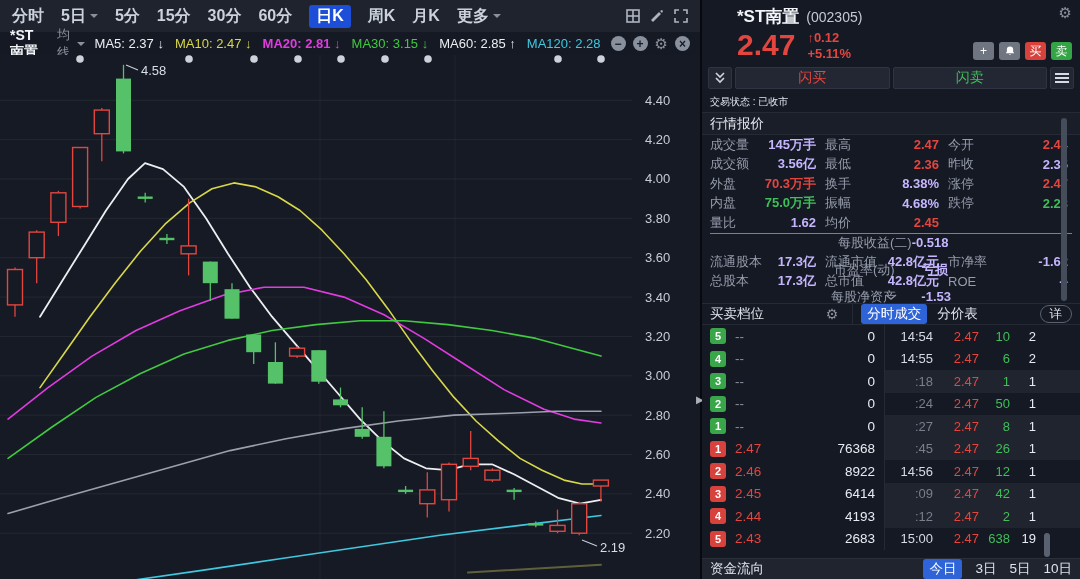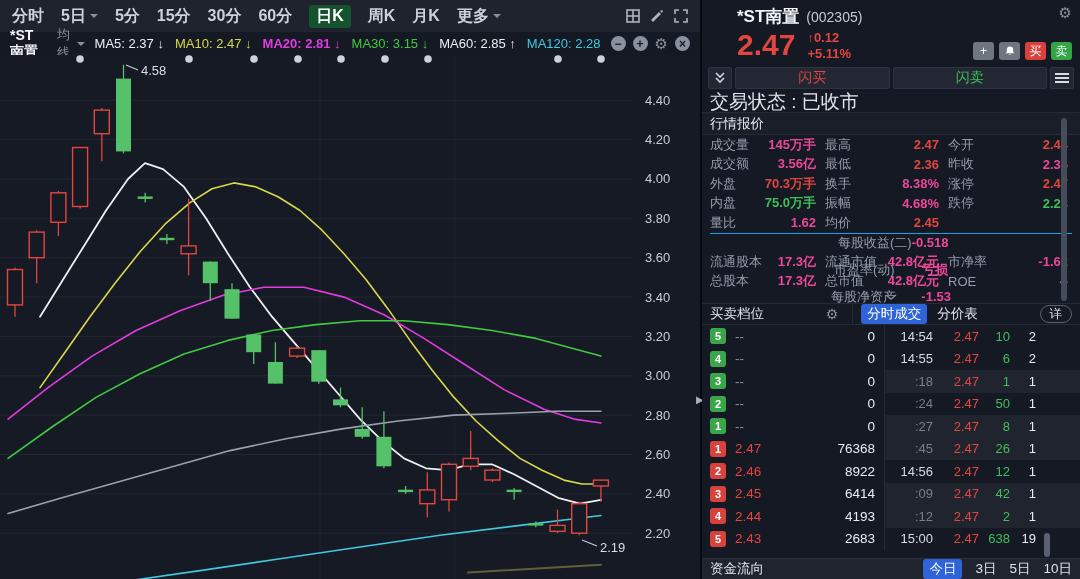--- a/index.html
+++ b/index.html
@@ -5,21 +5,21 @@
   * { margin:0; padding:0; box-sizing:border-box; }
   html,body { background:#0c0e14; }
   body { font-family:"Liberation Sans","DejaVu Sans",sans-serif; color:#dfe3ea; }
   .app { width:1080px; height:579px; display:flex; background:#151923; overflow:hidden; position:relative; }
   .left { width:700px; display:flex; flex-direction:column; }
   
   .toolbar { height:29px; background:#1e232e; display:flex; align-items:center; padding:16px 12px; font-size:16px; color:#ccd2dc; flex:none;font-weight:bold; }
   .tb-left { display:flex; align-items:center; gap:17px; }
   .tb-right { margin-left:auto; display:flex; align-items:center; gap:15px; }
   .tb-item { display:inline-flex; align-items:center; cursor:default; white-space:nowrap; }
-  .tb-item.active { background:#14532d; color:#fff; border-radius:3px; padding:1px 7px; }
+  .tb-item.active { background:#1d4ed8; color:#fff; border-radius:3px; padding:1px 7px; }
   .tb-item.accent { color:#4d8af0; }
   .caret { width:0; height:0; border-left:4px solid transparent; border-right:4px solid transparent; border-top:4px solid #8a90a0; margin-left:4px; display:inline-block; }
   .tb-icons { display:flex; align-items:center; gap:10px; margin-left:4px; }
   .tb-icons svg { display:block; }
   
   .mabar { height:23px; background:#151923; display:flex; align-items:center; gap:10px; padding:0 10px; font-size:13px; flex:none; }
   .mabar .sym { color:#f2f4f8; font-weight:bold; font-size:14px; }
   .mabar .sel { color:#8a90a0; display:inline-flex; align-items:center; }
   .mab-icons { margin-left:auto; display:flex; align-items:center; gap:7px; }
   .circle-ic { width:15px; height:15px; border-radius:50%; background:#8a919e; color:#161a24; font-size:12px; font-weight:bold; display:flex; align-items:center; justify-content:center; line-height:1; }
@@ -45,31 +45,31 @@
   .abtn.gray { background:#6f7682; }
   .abtn.red { background:#d8423c; }
   .abtn.green { background:#33a544; }
   
   .p-flash { height:26px; display:flex; gap:3px; padding:1px 6px 3px 6px; flex:none; }
   .fbox { background:#232733; border:1px solid #2f3442; border-radius:2px; height:22px; display:flex; align-items:center; justify-content:center; }
   .fbox.ic { width:24px; flex:none; }
   .fbox.wide { flex:1; font-size:14px; }
   .t-red { color:#e2463f; } .t-green { color:#3fbf58; }
   
-  .p-status { height:21px; display:flex; align-items:center; padding:0 8px; font-size:19px; border-bottom:1px solid #252a35; flex:none; }
+  .p-status { height:21px; display:flex; align-items:center; padding:0 8px; font-size:10px; border-bottom:1px solid #252a35; flex:none; }
   .p-qtitle { height:22px; display:flex; align-items:center; padding:0 8px; font-size:13.5px; background:#1a1e28; border-bottom:1px solid #252a35; flex:none; color:#e6e9f0; }
   
   .p-qgrid { flex:none; padding:0 8px; }
   .qrow { height:19.5px; display:flex; gap:9px; align-items:center; }
   .qrow.sep { border-top:1px solid #0ea5e9;flex-direction:column; }
   .qcell { display:flex; justify-content:space-between; align-items:center; font-size:13px; }
   .qcell:nth-child(1){ width:106px; } .qcell:nth-child(2){ width:114px; } .qcell:nth-child(3){ width:120px; }
   .qlabel { color:#959cab; white-space:nowrap; }
   .qval { font-weight:bold; white-space:nowrap; }
-  .c-w { color:#ec4899; } .c-r { color:#e2463f; } .c-g { color:#3fbf58; }
+  .c-w { color:#c4b5fd; } .c-r { color:#e2463f; } .c-g { color:#3fbf58; }
   .p-chevron { height:12px; display:flex; align-items:center; justify-content:center; flex:none; }
   
   .p-tabs { height:22px; display:flex; align-items:center; padding:0 8px 0 8px; font-size:13.5px; border-top:1px solid #252a35; border-bottom:1px solid #252a35; flex:none; }
   .tab-pill { background:#2f64d8; color:#fff; border-radius:3px; padding:1px 6px; margin-left:8px; }
   .tab-plain { margin-left:10px; color:#dfe3ea; }
   .detail-btn { margin-left:auto; border:1px solid #5a6170; border-radius:9px; padding:0 9px; font-size:12.5px; color:#e6e9f0; line-height:16px; }
   .tabs-gear { margin-left:auto; margin-right:14px; }
   .tabs-sep { width:1px; height:22px; background:#252a35; margin-left:0; }
   
   .p-lists { height:225px; display:flex; flex:none; }

